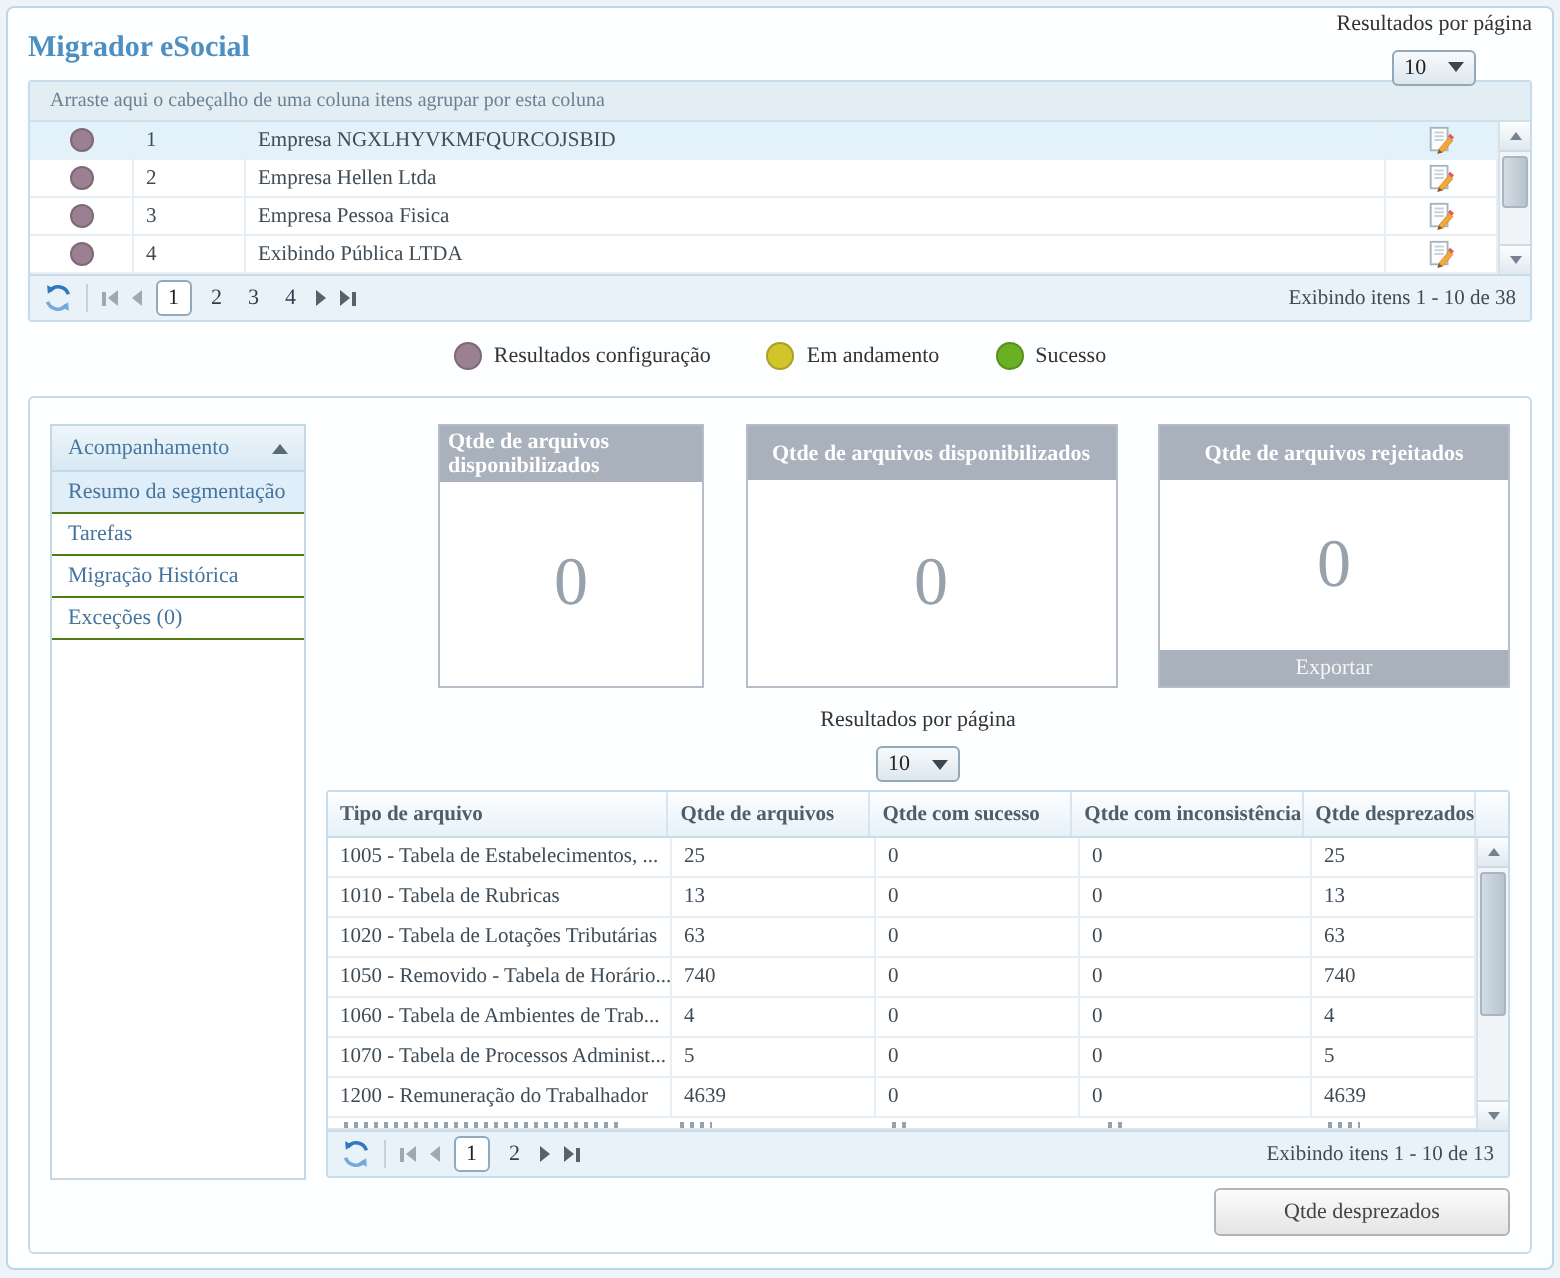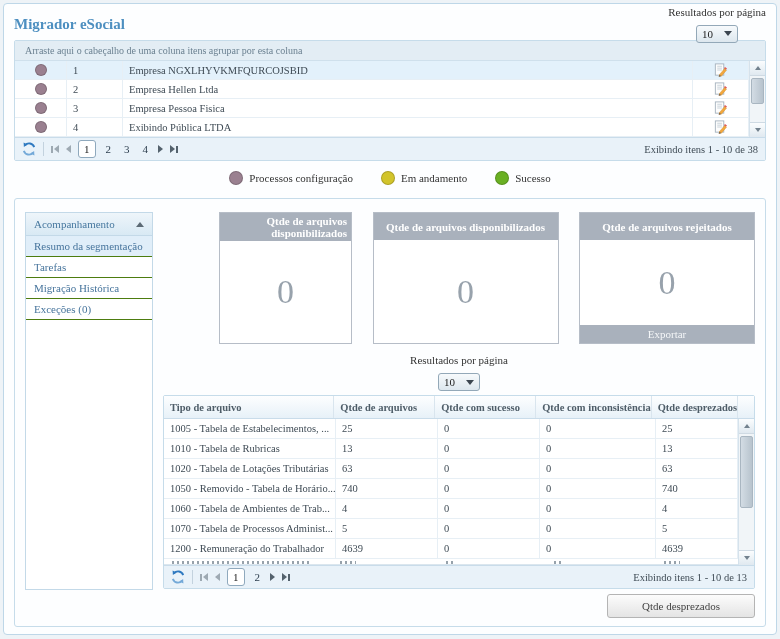--- a/index.html
+++ b/index.html
@@ -98,21 +98,21 @@
   .sidebar { width: 128px; border: 1px solid #c3d9e8; background: #fff; height: 378px; flex: none; }
   .sb-head { height: 23px; background: linear-gradient(#eef5fa,#d8e9f4); border-bottom: 1px solid #c3d9e8; display: flex; align-items: center; justify-content: space-between; padding: 0 8px; font-size: 11px; color: #47789f; cursor: pointer; }
   .up-tri { width: 0; height: 0; border-left: 4px solid transparent; border-right: 4px solid transparent; border-bottom: 5px solid #5c6a75; }
   .sb-item { height: 21px; line-height: 20px; padding-left: 8px; font-size: 11px; color: #46749c; border-bottom: 1px solid #4d7c0f; cursor: pointer; white-space: nowrap; overflow: hidden; }
   .sb-item.sel { background: #e0eef9; }
   
   .main { flex: 1; display: flex; flex-direction: column; min-width: 0; }
   .cards { display: flex; justify-content: space-between; height: 132px; padding-left: 56px; }
   .card { border: 1px solid #b6bdc7; display: flex; flex-direction: column; background: #fff; }
   .card0 { width: 133px; } .card1 { width: 186px; } .card2 { width: 176px; }
-  .card-h { min-height: 27px; background: #a9b1bc; color: #fff; font-size: 11px; font-weight: bold; display: flex; align-items: center; justify-content: center; text-align: right; padding: 2px 4px; line-height: 12px; }
+  .card-h { min-height: 27px; background: #a9b1bc; color: #fff; font-size: 11px; font-weight: bold; display: flex; align-items: center; justify-content: center; text-align: left; padding: 2px 4px; line-height: 12px; }
   .card-v { flex: 1; display: flex; align-items: center; justify-content: center; font-size: 34px; color: #98a2ac; }
   .card-f { height: 18px; background: #a9b1bc; color: #f4f6f8; font-size: 11px; text-align: center; line-height: 18px; cursor: pointer; }
   .rpp2 { display: flex; justify-content: flex-end; margin: 10px 0 4px; }
   .btnrow { display: flex; justify-content: flex-end; margin-top: 5px; }
   .btn { min-width: 148px; height: 24px; border: 1px solid #b4b4b4; border-radius: 3px; background: linear-gradient(#fcfcfc,#e4e4e4); font-size: 11px; color: #444; font-family: inherit; cursor: pointer; }
 </style>
 </head>
 <body>
 
 <div class="app">
@@ -251,21 +251,21 @@
             <i class="bar"></i>
           </span>
         </span>
       <span class="ginfo">Exibindo itens 1 - 10 de 38</span>
     </div>
   </div>
 
   <div class="legend">
       <span class="lg-item">
         <span class="dot big" style="background:#9a8090"></span>
-        <span class="lg-lab">Processos configuração</span>
+        <span class="lg-lab">Resultados configuração</span>
       </span>
       <span class="lg-item">
         <span class="dot big" style="background:#d2c42b"></span>
         <span class="lg-lab">Em andamento</span>
       </span>
       <span class="lg-item">
         <span class="dot big" style="background:#6ab023"></span>
         <span class="lg-lab">Sucesso</span>
       </span>
     </div>

